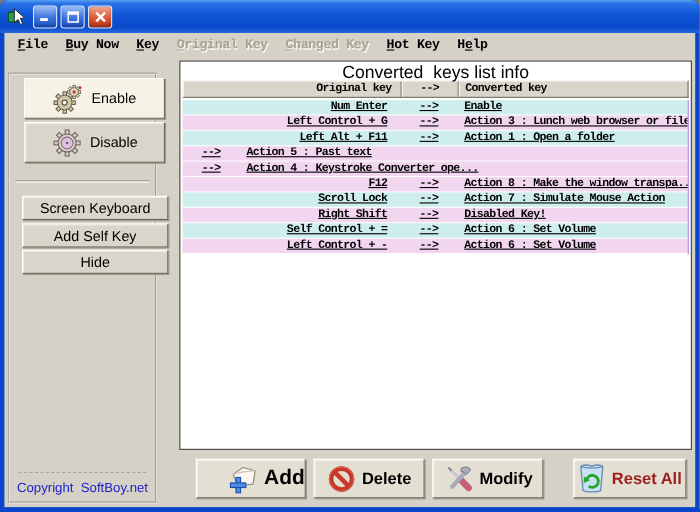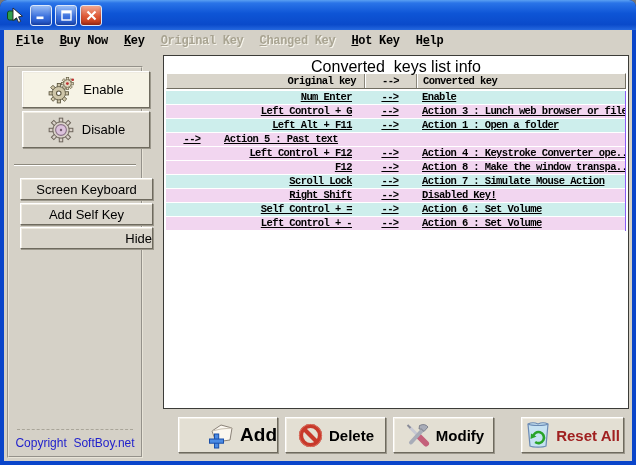--- a/index.html
+++ b/index.html
@@ -69,21 +69,21 @@
   .btn-enable  { left:13px; top:3px;  width:128px; height:37px; gap:7px;
                  background:#F6F3E6; }
   .btn-disable { left:13px; top:43px; width:128px; height:37px; gap:7px; }
   .side-sep {
     position:absolute; left:5px; right:5px; top:96px; height:2px;
     border-top:1px solid #8D897D; border-bottom:1px solid #FFFFFF;
   }
   .btn-small { left:11px; width:133px; height:22px; }
   .btn-screen-kb { top:110px; }
   .btn-add-self  { top:135px; }
-  .btn-hide      { top:159px;justify-content:flex-end; }
+  .btn-hide      { top:159px; }
   .dashed-sep {
     position:absolute; left:8px; right:8px; bottom:26px;
     border-top:1px dashed #A9A599;
   }
   .copyright {
     position:absolute; left:0; right:0; bottom:6px; text-align:center;
     font-size:12px; white-space:pre; color: var(--copyright-text,#2222CC);
   }
 
   
@@ -236,21 +236,21 @@
       <div class="lheader">
         <div class="c1">Original key</div>
         <div class="c2">--&gt;</div>
         <div class="c3">Converted key</div>
       </div>
       <div class="lrows">
           <div class="lrow cyan"><div class="c1">Num Enter</div><div class="c2">--&gt;</div><div class="c3">Enable</div></div>
           <div class="lrow pink"><div class="c1">Left Control + G</div><div class="c2">--&gt;</div><div class="c3">Action 3 : Lunch web browser or file</div></div>
           <div class="lrow cyan"><div class="c1">Left Alt + F11</div><div class="c2">--&gt;</div><div class="c3">Action 1 : Open a folder</div></div>
           <div class="lrow pink"><div class="c2">--&gt;</div><div class="c3">Action 5 : Past text</div></div>
-          <div class="lrow pink"><div class="c1">Left Control + F12</div><div class="c2">--&gt;</div><div class="c3">Action 4 : Keystroke Converter ope...</div></div>
+          <div class="lrow pink"><div class="c2">--&gt;</div><div class="c3">Action 4 : Keystroke Converter ope...</div></div>
           <div class="lrow pink"><div class="c1">F12</div><div class="c2">--&gt;</div><div class="c3">Action 8 : Make the window transpa...</div></div>
           <div class="lrow cyan"><div class="c1">Scroll Lock</div><div class="c2">--&gt;</div><div class="c3">Action 7 : Simulate Mouse Action</div></div>
           <div class="lrow pink"><div class="c1">Right Shift</div><div class="c2">--&gt;</div><div class="c3">Disabled Key!</div></div>
           <div class="lrow cyan"><div class="c1">Self Control + =</div><div class="c2">--&gt;</div><div class="c3">Action 6 : Set Volume</div></div>
           <div class="lrow pink"><div class="c1">Left Control + -</div><div class="c2">--&gt;</div><div class="c3">Action 6 : Set Volume</div></div>
         </div>
     </div>
 
     <div class="btnbar">
 

